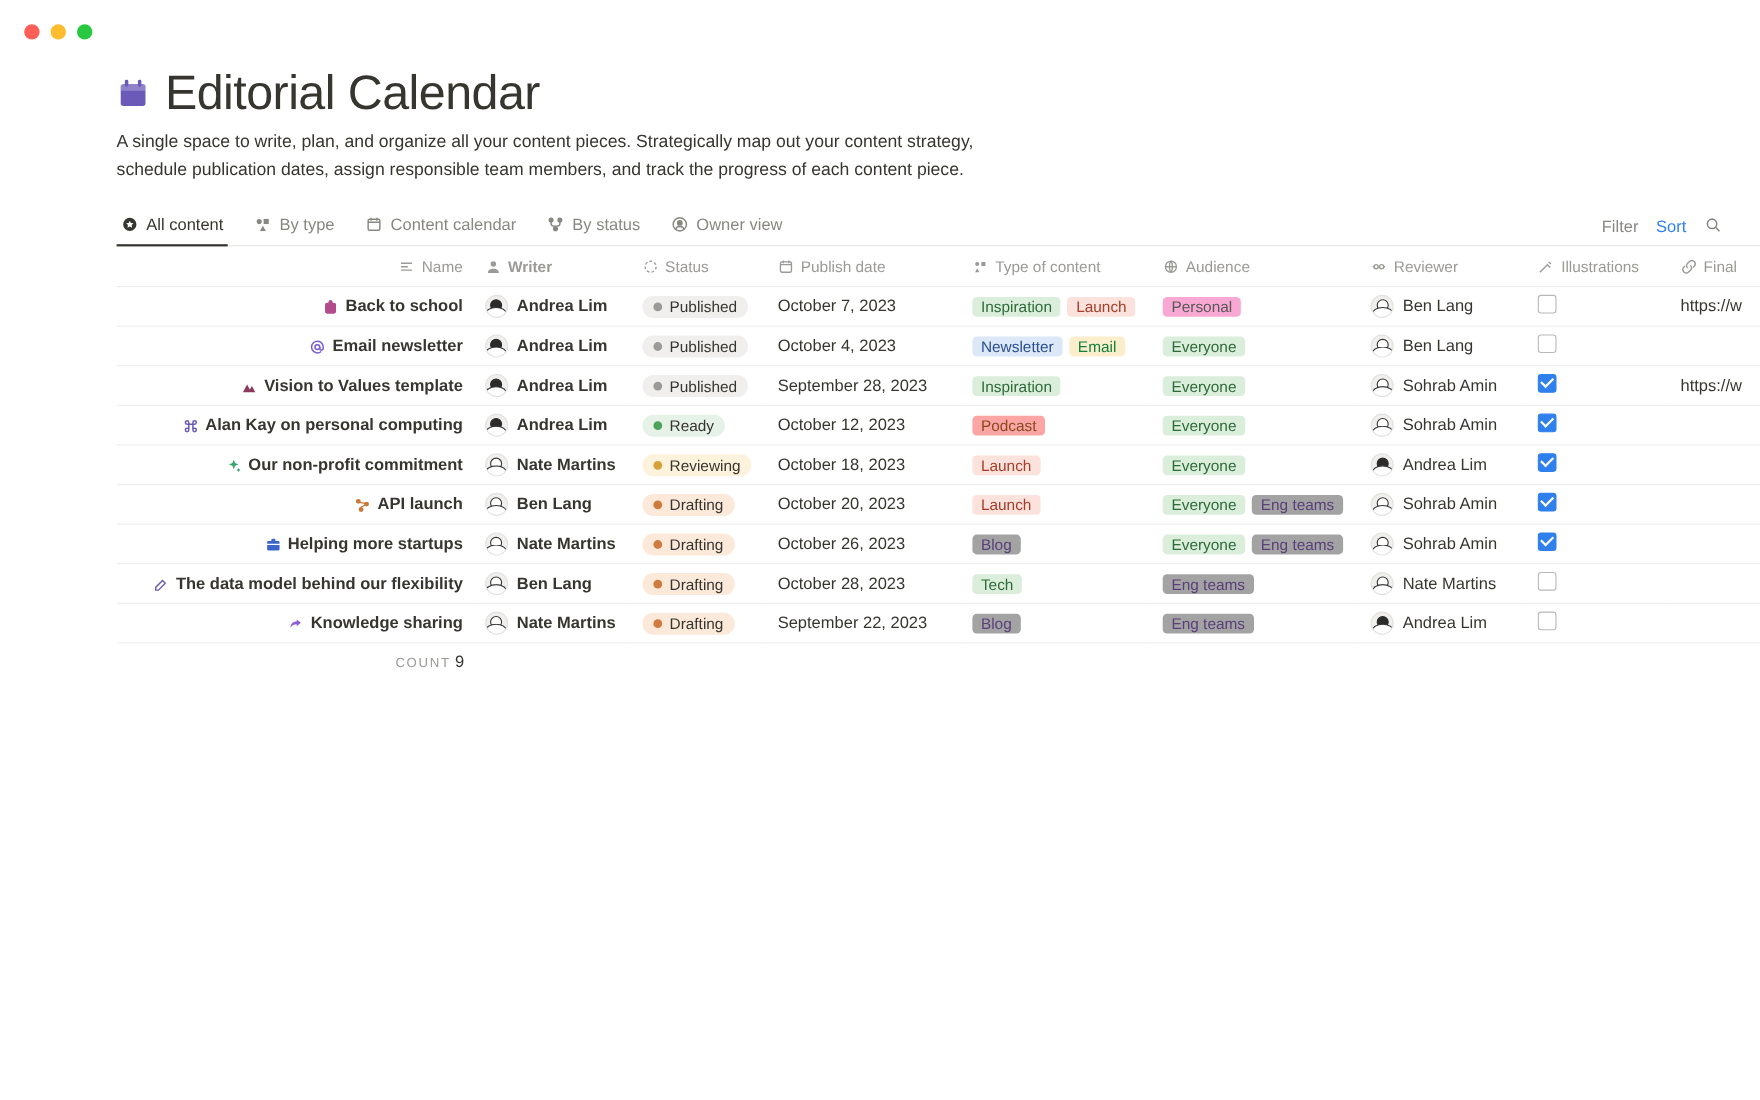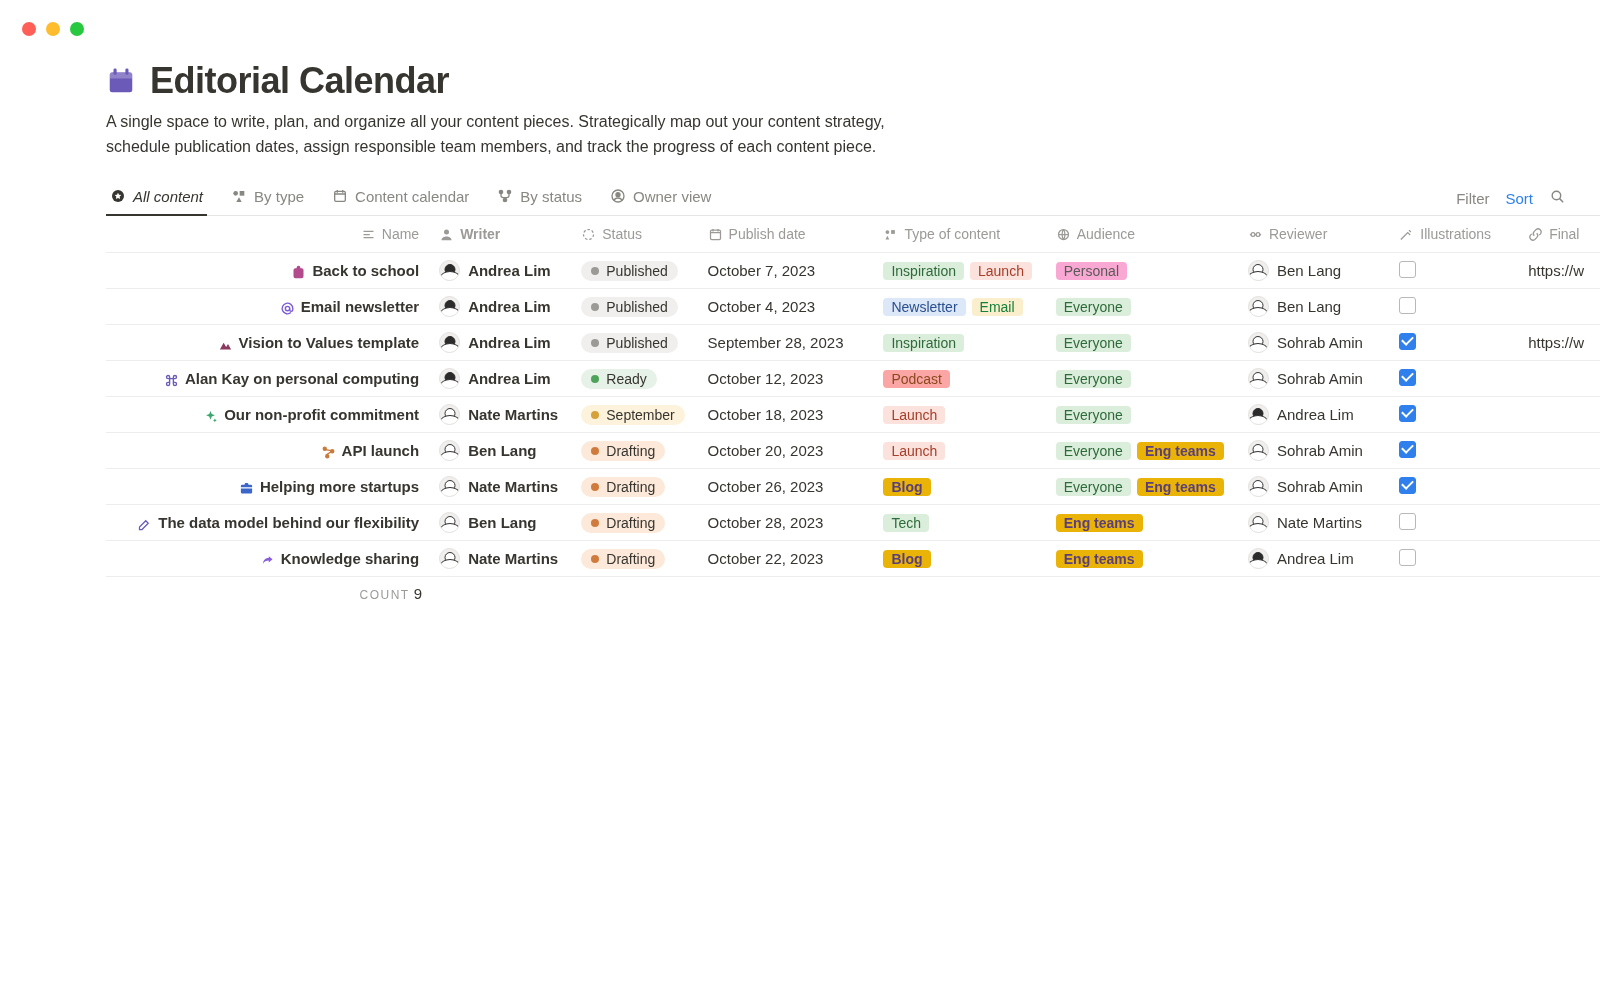--- a/index.html
+++ b/index.html
@@ -5,27 +5,27 @@
 * { box-sizing: border-box; margin: 0; padding: 0; }
 body { font-family: -apple-system, BlinkMacSystemFont, "Segoe UI", Helvetica, Arial, sans-serif; background: #fff; color: #37352f; width: 1600px; height: 1000px; overflow: hidden; }
 .traffic-lights { display: flex; gap: 10px; padding: 22px 0 0 22px; }
 .traffic-light { width: 14px; height: 14px; border-radius: 50%; }
 .tl-red { background: #ff5f57; }
 .tl-yellow { background: #febc2e; }
 .tl-green { background: #28c840; }
 .page { padding: 24px 0 0 106px; }
 .title-row { display: flex; align-items: center; gap: 14px; margin-bottom: 8px; }
 .page-icon { width: 30px; height: 30px; color: #6b5ab8; }
-.page-title { font-size: 36px; font-weight: 700; letter-spacing: -0.5px; }
+.page-title { font-size: 44px; font-weight: 400; letter-spacing: -0.5px; }
 .description { font-size: 16px; color: #37352f; line-height: 1.55; margin-bottom: 22px; max-width: 800px; }
 .hint { font-size: 16px; color: #37352f; margin-bottom: 30px; }
 .views-row { display: flex; align-items: center; border-bottom: 1px solid #e5e5e3; padding-right: 34px; }
 .views { display: flex; gap: 20px; }
 .view-tab { display: flex; align-items: center; gap: 7px; padding: 6px 4px 9px; font-size: 15px; color: #888782; cursor: pointer; border-bottom: 2px solid transparent; margin-bottom: -1px; }
-.view-tab.active { color: #37352f; font-weight: 500; border-bottom-color: #37352f; font-style: italic; }
+.view-tab.active { color: #37352f; font-weight: 500; border-bottom-color: #37352f; }
 .view-tab svg { width: 16px; height: 16px; }
 .views-spacer { flex: 1; }
 .view-actions { display: flex; align-items: center; gap: 16px; font-size: 15px; }
 .va-item { color: #888782; cursor: pointer; }
 .va-sort { color: #2f80ed; }
 .va-search svg { width: 17px; height: 17px; color: #888782; }
 .table { display: table; width: 100%; font-size: 15px; border-collapse: collapse; }
 .thead, .trow { display: table-row; }
 .th, .td { display: table-cell; vertical-align: middle; border-bottom: 1px solid #ededec; padding: 7px 10px; white-space: nowrap; }
 .th { color: #9b9a97; font-weight: 400; font-size: 14px; padding-top: 10px; padding-bottom: 10px; }
@@ -54,21 +54,21 @@
 .status-ready { background: #e6f2e7; }
 .status-reviewing { background: #fdf3dc; }
 .status-drafting { background: #fce9d9; }
 .tags { display: flex; gap: 6px; flex-wrap: nowrap; }
 .tag { display: inline-block; border-radius: 4px; padding: 1px 8px; font-size: 14px; }
 .tag-green { background: #dbeddb; color: #2e6b3a; }
 .tag-red { background: #fbe2dc; color: #a63e2a; }
 .tag-blue { background: #dce7f7; color: #2a4f8f; }
 .tag-yellow { background: #fbeecc; color: #15803d; }
 .tag-orange { background: #fca5a5; color: #8a4a1f; }
-.tag-purple { background: #eab308; color: #5a3f7a; font-weight: bold; }
+.tag-purple { background: #a3a3a3; color: #5a3f7a; }
 .tag-gray { background: #f9a8d4; color: #5a5a57; text-align: right; }
 .chk { width: 17px; height: 17px; border: 1.5px solid #b9b8b5; border-radius: 3px; display: inline-block; cursor: pointer; position: relative; }
 .chk.checked { background: #2f80ed; border-color: #2f80ed; }
 .chk.checked::after { content: ""; position: absolute; left: 4px; top: 0px; width: 5px; height: 9px; border: solid #fff; border-width: 0 2px 2px 0; transform: rotate(45deg); }
 .count-row { font-size: 12px; color: #9b9a97; letter-spacing: 1.5px; text-transform: uppercase; padding: 8px 0 0 0; width: 316px; text-align: right; }
 .count-row .cnum { font-size: 15px; color: #37352f; letter-spacing: 0; margin-left: 4px; }
 .link-text { color: #37352f; }
 </style>
 </head>
 <body>
@@ -326,21 +326,21 @@
               <path d="M12 3l2 5 5 2-5 2-2 5-2-5-5-2 5-2zM19 15l1 2 2 1-2 1-1 2-1-2-2-1 2-1z"></path>
             </svg></span><span>Our non-profit commitment</span></div>
         <div class="td col-writer">
           <div class="person">
             <span class="avatar"></span>
             <span>Nate Martins</span>
           </div>
         </div>
         <div class="td col-status"><span class="status-pill status-reviewing">
             <span class="status-dot"></span>
-            <span>September</span>
+            <span>Reviewing</span>
           </span></div>
         <div class="td col-date">October 18, 2023</div>
         <div class="td col-type">
           <div class="tags">
             <span class="tag tag-red">Launch</span>
           </div>
         </div>
         <div class="td col-audience">
           <div class="tags">
             <span class="tag tag-green">Everyone</span>
@@ -471,21 +471,21 @@
         <div class="td col-writer">
           <div class="person">
             <span class="avatar"></span>
             <span>Nate Martins</span>
           </div>
         </div>
         <div class="td col-status"><span class="status-pill status-drafting">
             <span class="status-dot"></span>
             <span>Drafting</span>
           </span></div>
-        <div class="td col-date">October 22, 2023</div>
+        <div class="td col-date">September 22, 2023</div>
         <div class="td col-type">
           <div class="tags">
             <span class="tag tag-purple">Blog</span>
           </div>
         </div>
         <div class="td col-audience">
           <div class="tags">
             <span class="tag tag-purple">Eng teams</span>
           </div>
         </div>

